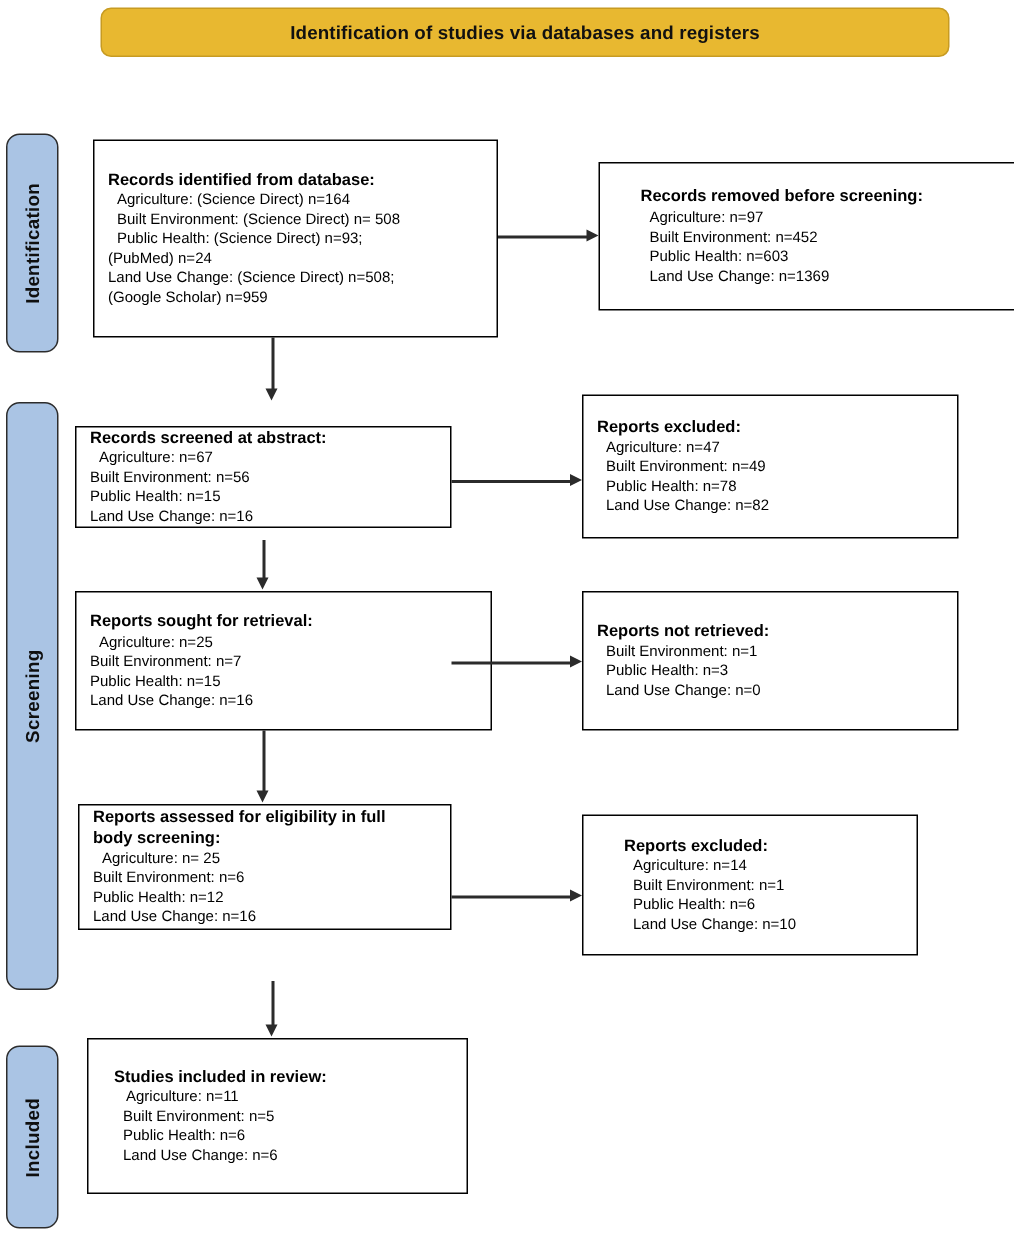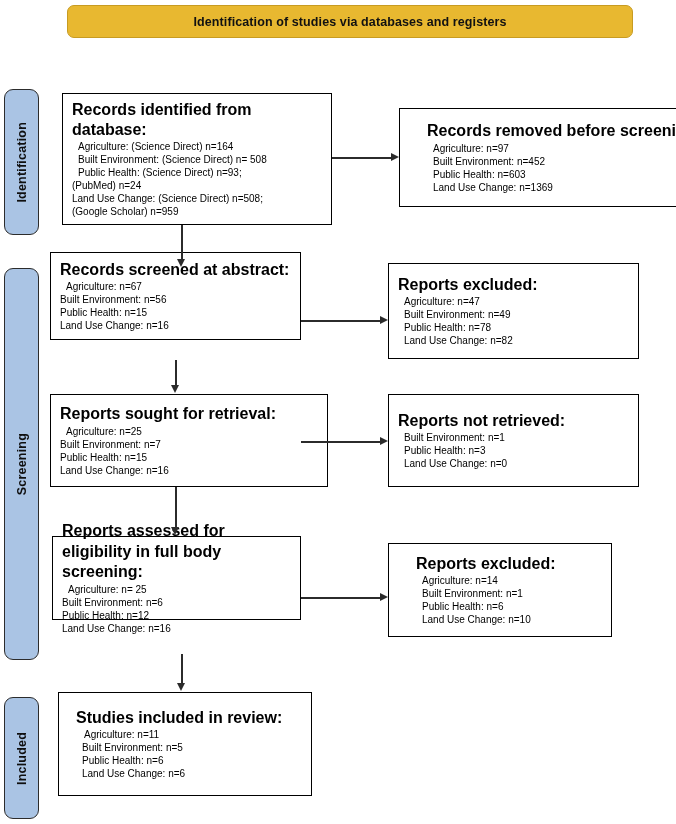--- a/index.html
+++ b/index.html
@@ -69,38 +69,38 @@
     position: absolute;
     background: #ffffff;
     border: 1.6px solid #000000;
     box-sizing: border-box;
     padding: 7px 8px 7px 9px;
     display: flex;
     flex-direction: column;
     justify-content: center;
   }
   .box-title {
-    font-size: 16px;
+    font-size: 11px;
     font-weight: bold;
     line-height: 1.28;
     margin-bottom: 0px;
   }
   .box-line {
     font-size: 10px;
     line-height: 1.30;
     padding-left: 6px;
     white-space: nowrap;
   }
   .box.indent-body .box-title { padding-left: 18px; }
   .box.indent-body .box-line  { padding-left: 24px; }
 
   
   #box-identified      { left: 62px;  top: 93px;  width: 270px; height: 132px; }
   #box-removed         { left: 399px; top: 108px; width: 323px; height: 99px;  }
-  #box-screened        { left: 50px;  top: 252px; width: 251px; height: 88px;  }
+  #box-screened        { left: 50px;  top: 284px; width: 251px; height: 68px;  }
   #box-excluded-screen { left: 388px; top: 263px; width: 251px; height: 96px;  }
   #box-sought          { left: 50px;  top: 394px; width: 278px; height: 93px;  }
   #box-not-retrieved   { left: 388px; top: 394px; width: 251px; height: 93px;  }
   #box-eligibility     { left: 52px;  top: 536px; width: 249px; height: 84px; }
   #box-excluded-full   { left: 388px; top: 543px; width: 224px; height: 94px;  }
   #box-included        { left: 58px;  top: 692px; width: 254px; height: 104px; }
 
   
   .conn {
     position: absolute;

